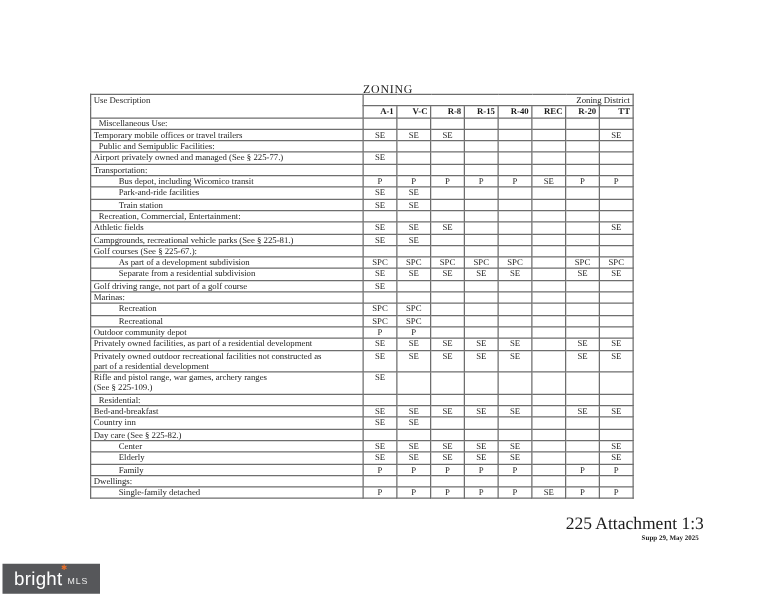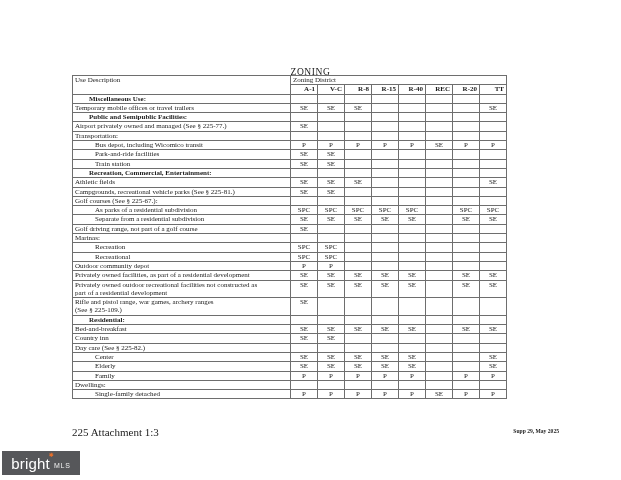--- a/index.html
+++ b/index.html
@@ -22,30 +22,30 @@
     font-size: 7px;
   }
   table.zoning col.use-col { width: 218px; }
   table.zoning th, table.zoning td {
     border: 1px solid #6e6e6e;
     height: 8.8px; line-height: 8.3px;
     padding: 0 2px;
     vertical-align: top;
     font-weight: normal;
   }
-  th.district-span { text-align: left; font-weight: bold; }
+  th.district-span { text-align: right; font-weight: bold; }
   th.use-desc { text-align: left; vertical-align: bottom; font-weight: bold; padding-left: 3px; }
   #district-header-row th { text-align: right; font-weight: bold; }
   td.label { text-align: left; padding-left: 3px; white-space: pre-line; }
   td.val { text-align: center; }
-  tr.section td.label { font-weight: bold; padding-left: 16px; }
+  tr.section td.label { font-weight: normal; padding-left: 6px; }
   tr.sub td.label { padding-left: 22px; }
   .footer-center {
-    position: absolute; top: 426px; left: 72px; width: 491px;
-    text-align: left; font-size: 11px;
+    position: absolute; top: 412px; left: 72px; width: 491px;
+    text-align: right; font-size: 14px;
   }
   .footer-right {
     position: absolute; top: 428px; right: 62px;
     font-size: 5.6px; font-weight: bold;
     font-family: "Liberation Serif", "DejaVu Serif", serif;
   }
   .brand-logo {
     position: absolute; left: 2px; top: 451px; width: 78px; height: 24px;
     display: flex; align-items: center; justify-content: center;
     font-family: "Liberation Sans", "DejaVu Sans", sans-serif;
@@ -223,21 +223,21 @@
         <td class="val"></td>
         <td class="val"></td>
         <td class="val"></td>
         <td class="val"></td>
         <td class="val"></td>
         <td class="val"></td>
         <td class="val"></td>
         <td class="val"></td>
       </tr>
       <tr class="sub">
-        <td class="label">As parks of a residential subdivision</td>
+        <td class="label">As part of a development subdivision</td>
         <td class="val">SPC</td>
         <td class="val">SPC</td>
         <td class="val">SPC</td>
         <td class="val">SPC</td>
         <td class="val">SPC</td>
         <td class="val"></td>
         <td class="val">SPC</td>
         <td class="val">SPC</td>
       </tr>
       <tr class="sub">

